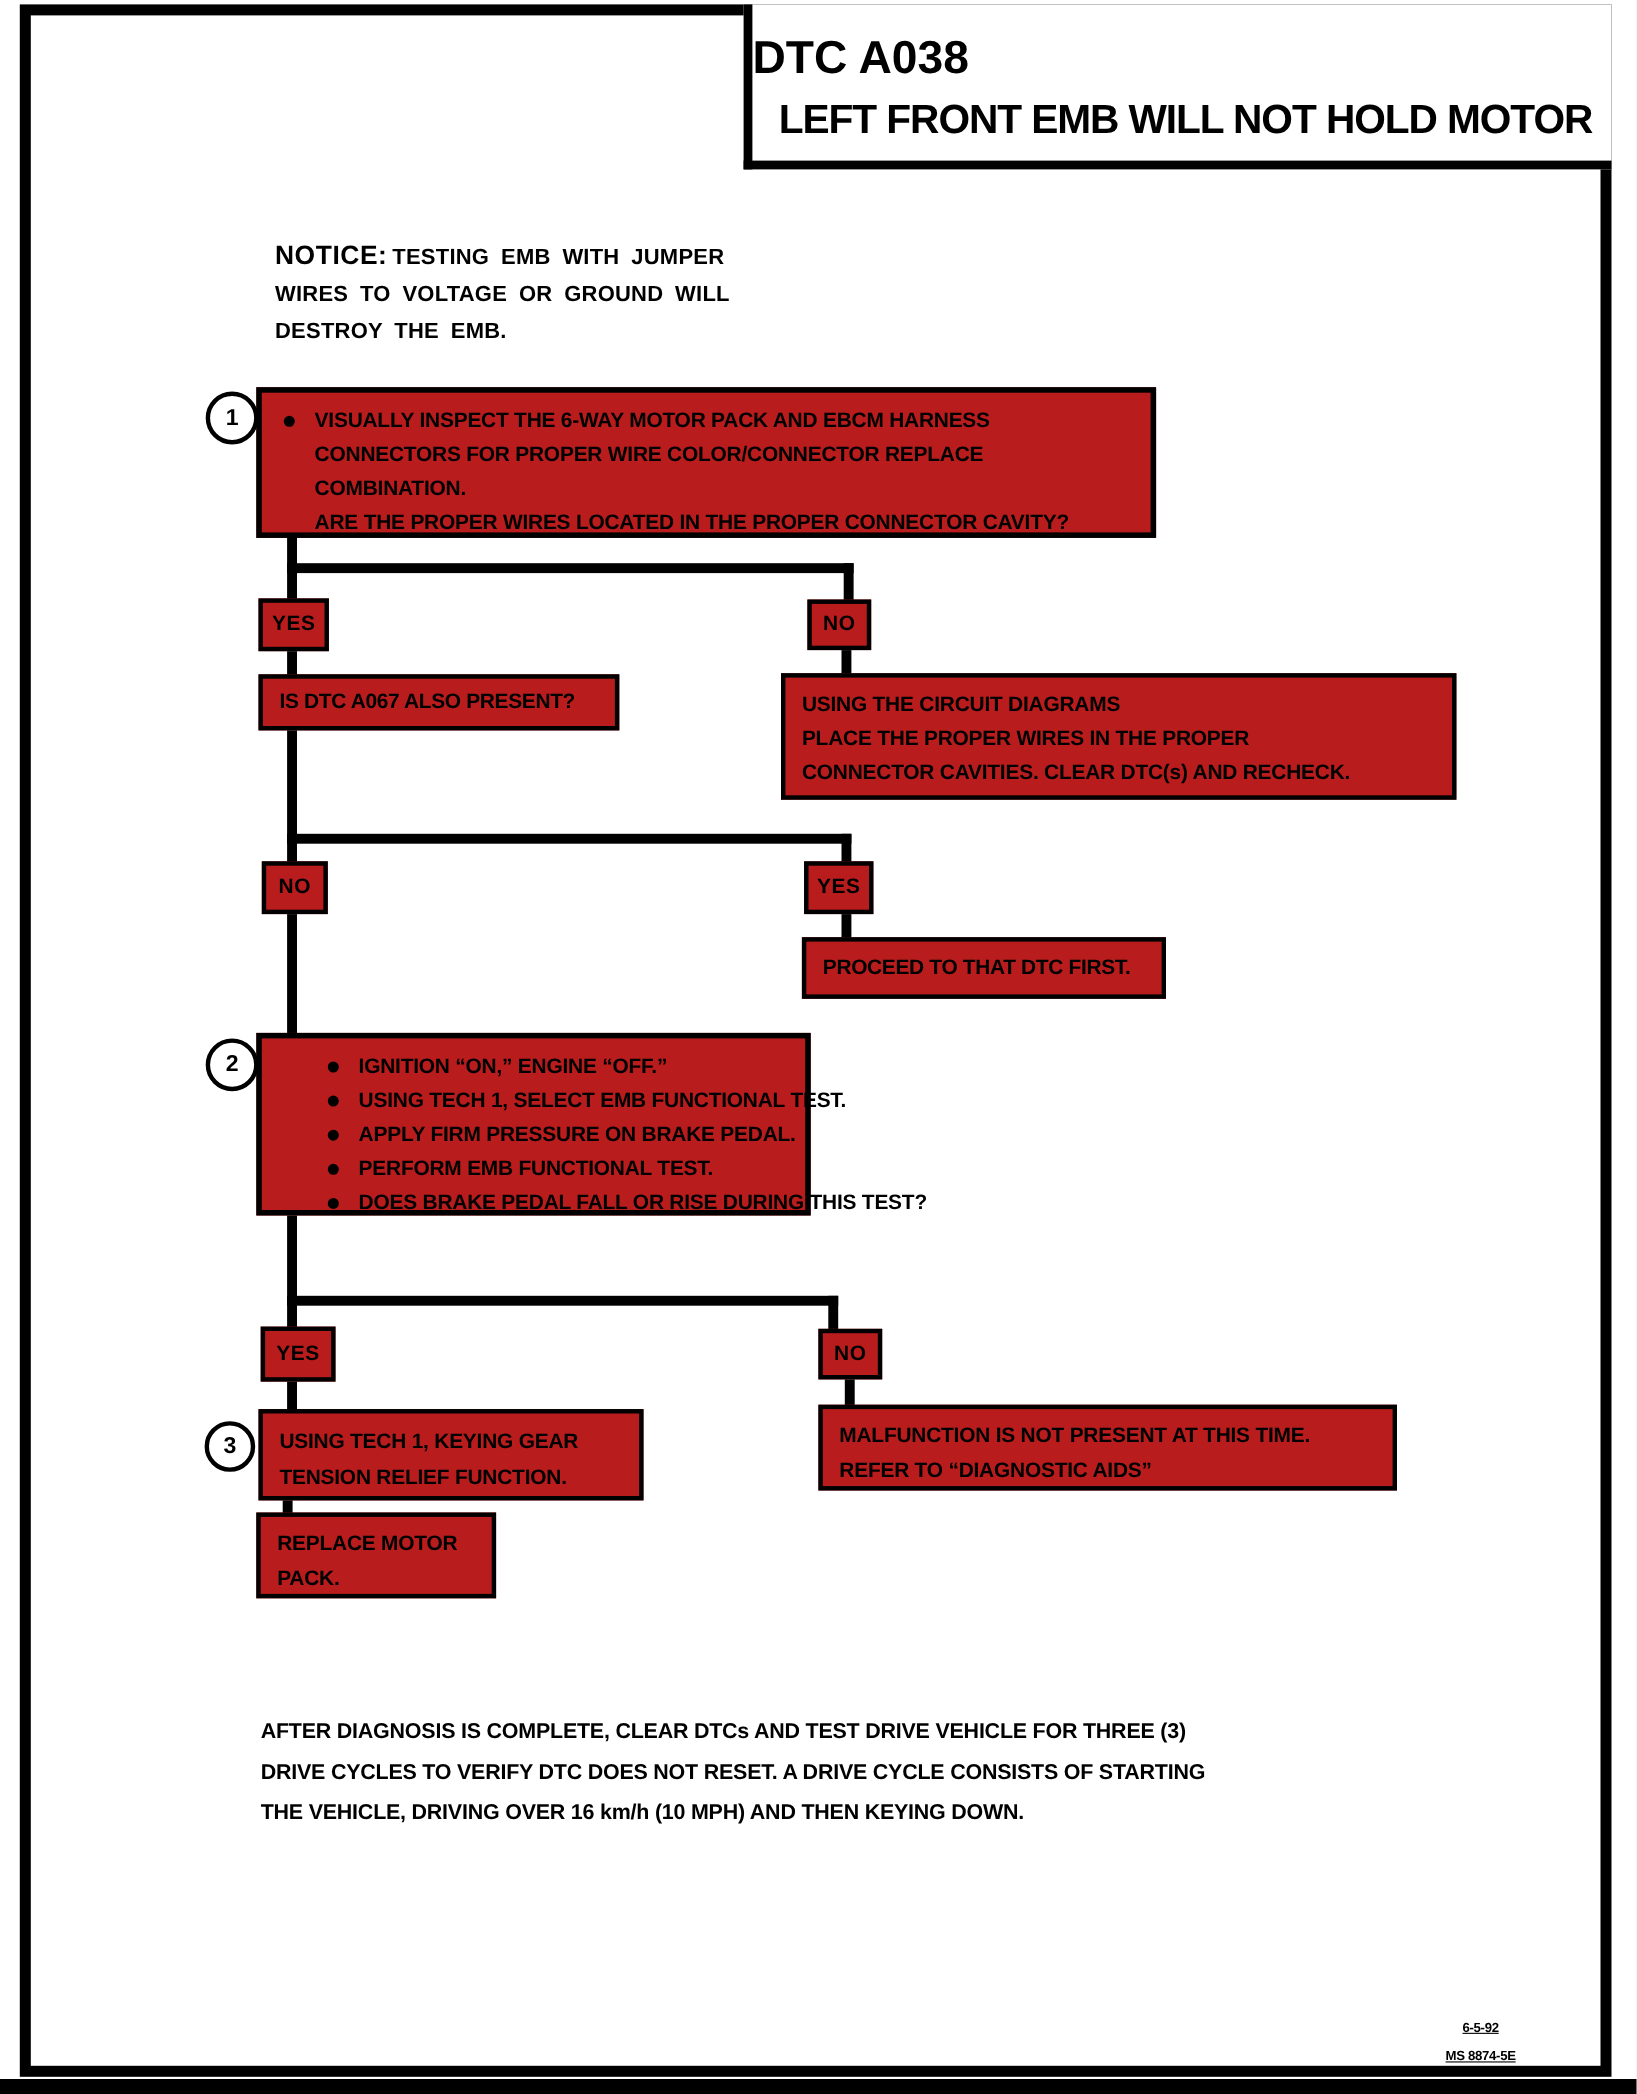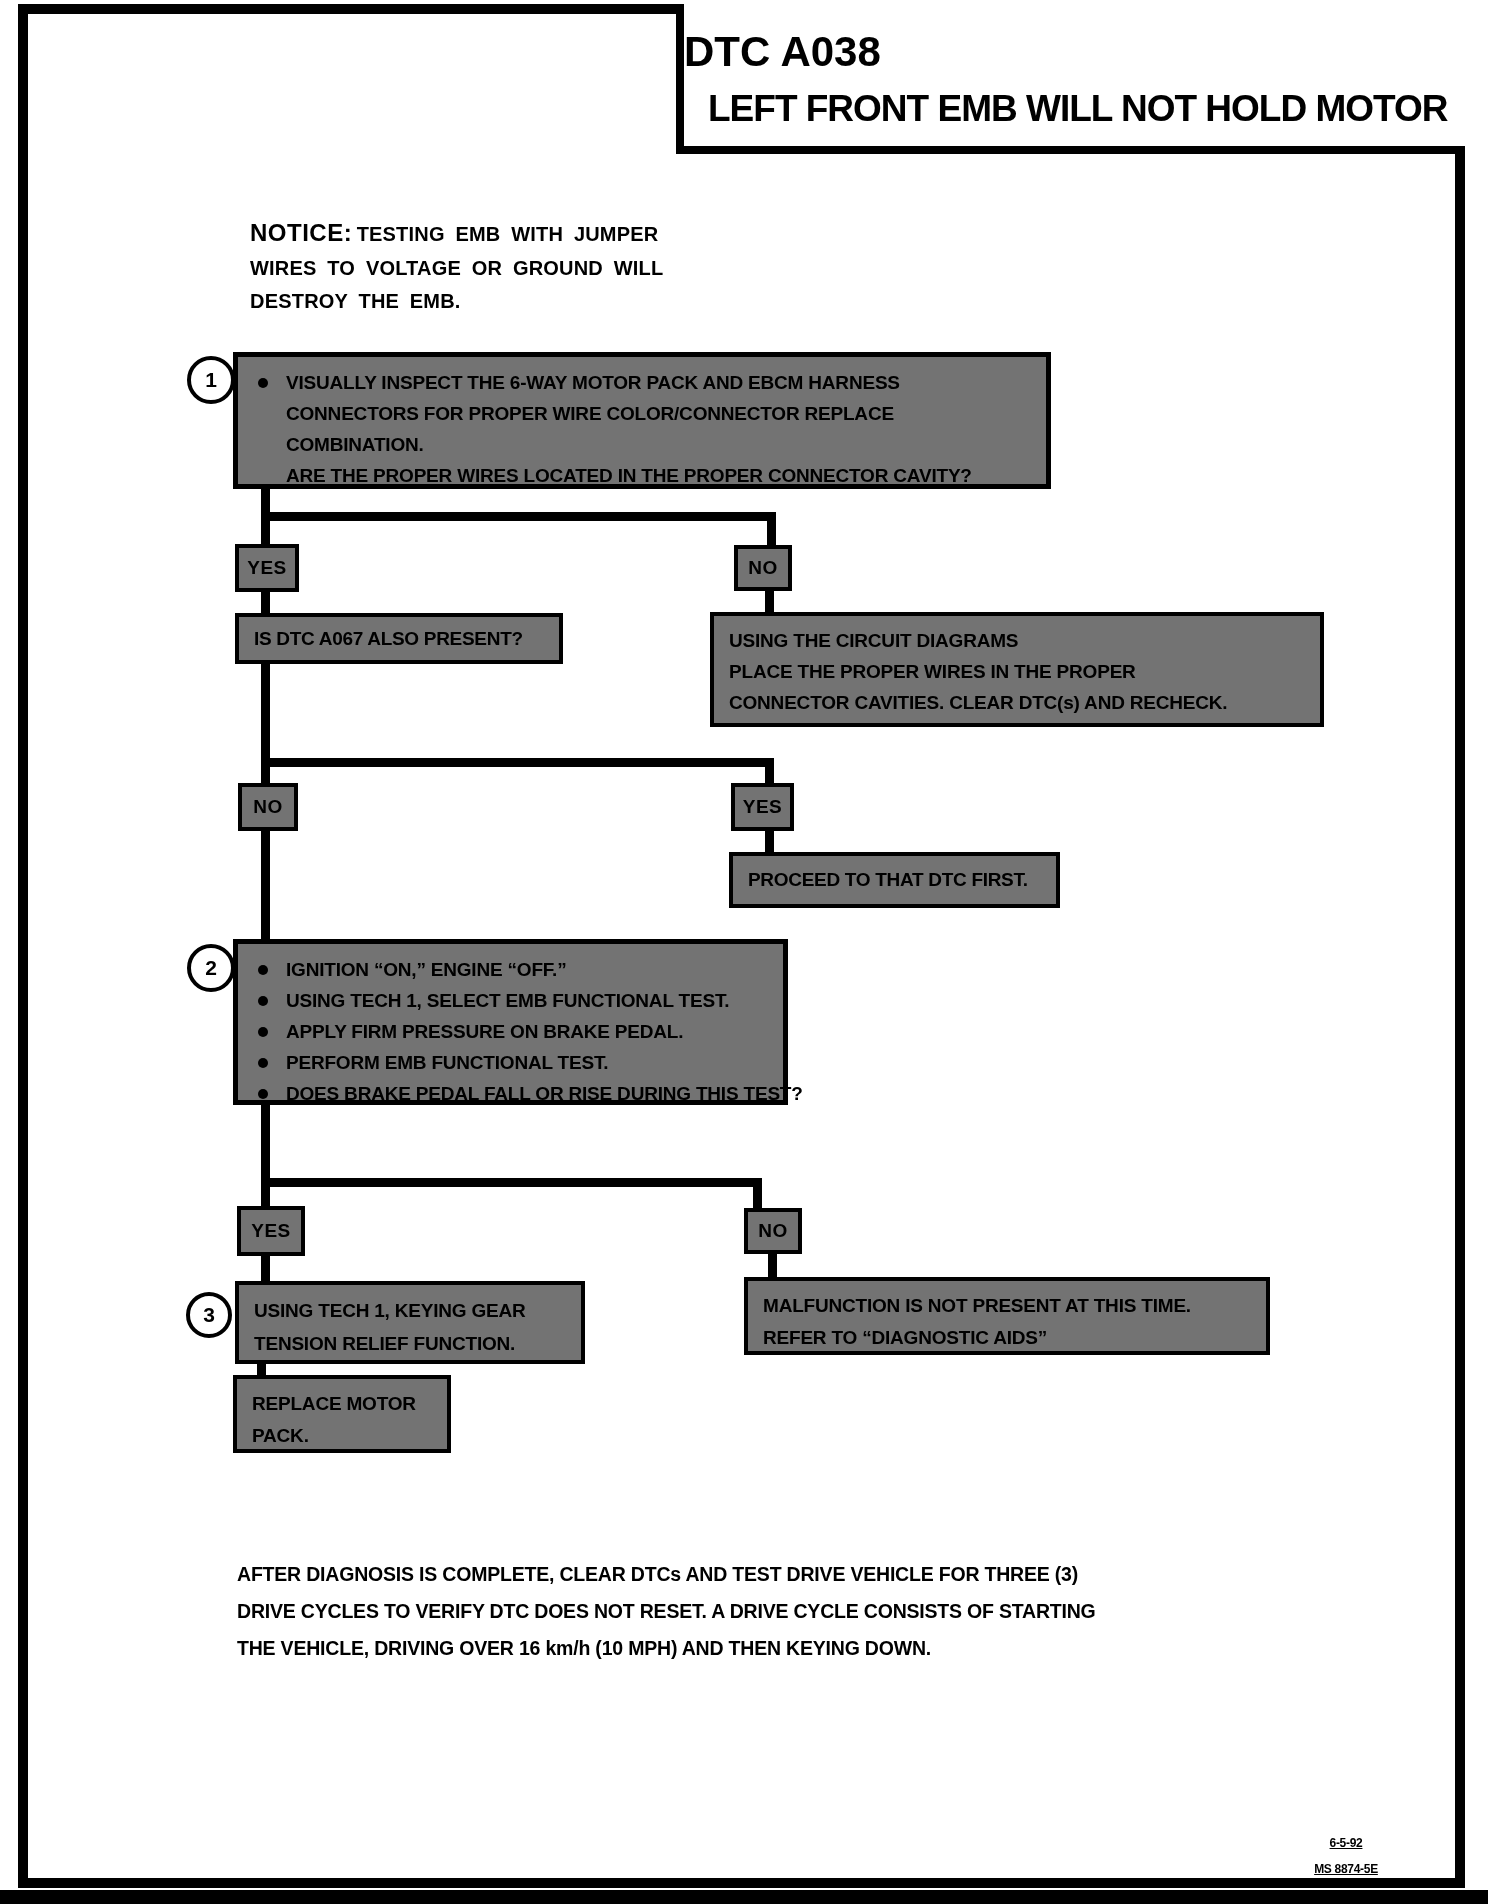--- a/index.html
+++ b/index.html
@@ -20,21 +20,21 @@
                text-align:left; padding-top:24px; }
   .title-code { font-size:42px; letter-spacing:0px; }
   .title-name { font-size:37px; margin-top:12px; white-space:nowrap; letter-spacing:-1px;padding-left:24px; }
 
   
   .notice { position:absolute; left:250px; top:216px; width:470px; line-height:33px; }
   .notice-label { font-size:24px; letter-spacing:0.5px; }
   .notice-text  { font-size:20px; word-spacing:5px; letter-spacing:0.2px; }
 
   
-  .fbox { position:absolute; border:4px solid #000; background:#737373; font-weight:bold; }
+  .fbox { position:absolute; border:4px solid #000; background:#b91c1c; font-weight:bold; }
   .step-box { border-width:5px; padding-top:10px; }
   .frow { display:flex; align-items:center; height:31px; padding-left:20px; }
   .frow .txt { font-size:19px; letter-spacing:-0.2px; white-space:nowrap; }
   .dot { width:10px; height:10px; border-radius:50%; background:#000; margin-right:18px; flex:0 0 auto; }
   .dot.hidden { visibility:hidden; }
 
   .label-box { display:flex; align-items:center; justify-content:center;
                font-size:19px; letter-spacing:0.5px; }
 
   .text-box { font-size:19px; line-height:31px; padding:9px 0 0 15px; letter-spacing:-0.2px; }
@@ -131,21 +131,21 @@
   <div class="line" style="left:765px; top:831px; width:9px; height:22px;"></div>
   <div class="fbox vcenter" style="left:729px; top:852px; width:331px; height:56px;">
     <span>PROCEED TO THAT DTC FIRST.</span>
   </div>
 
   <div class="line" style="left:261px; top:831px; width:9px; height:110px;"></div>
 
   <div class="circle" style="left:187px; top:944px;">
     <span>2</span>
   </div>
-  <div class="fbox step-box" style="left:233px; top:939px; width:555px; height:166px;">
+  <div class="fbox step-box" style="left:233px; top:939px; width:504px; height:166px;padding-left:40px;">
     <div class="frow">
         <span class="dot"></span>
       <span class="txt">IGNITION “ON,” ENGINE “OFF.”</span>
       </div>
     <div class="frow">
         <span class="dot"></span>
       <span class="txt">USING TECH 1, SELECT EMB FUNCTIONAL TEST.</span>
       </div>
     <div class="frow">
         <span class="dot"></span>

